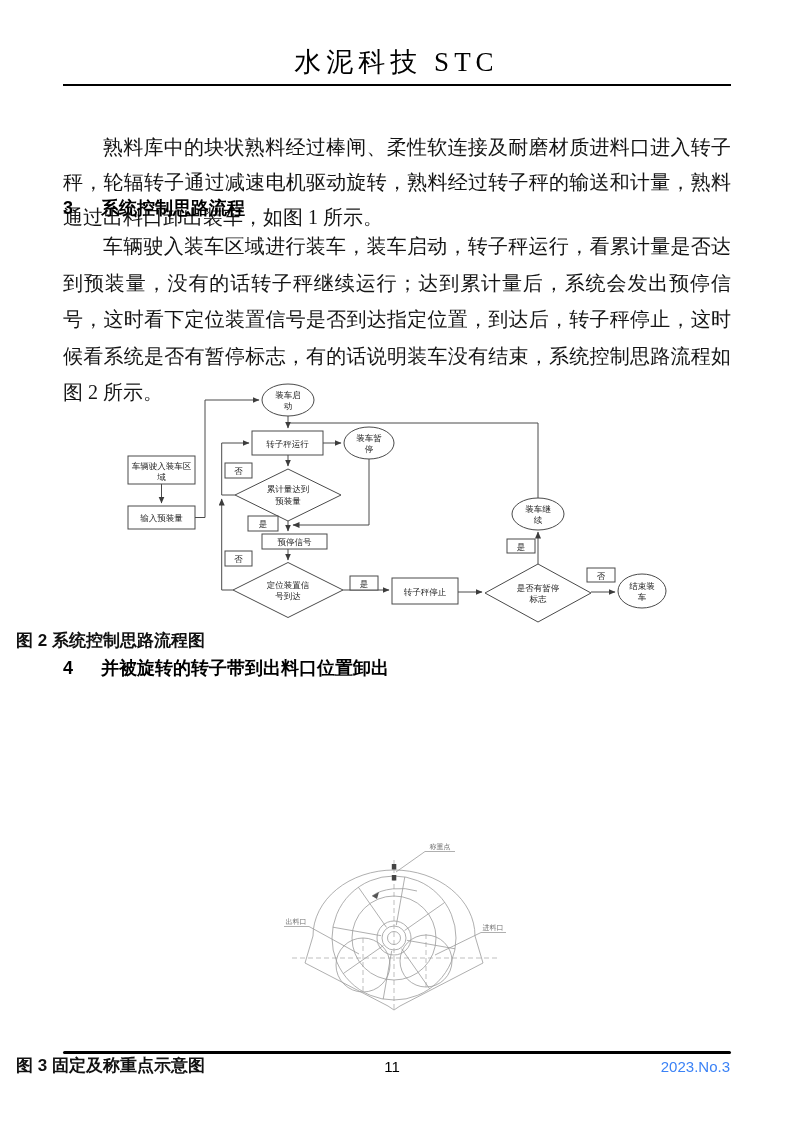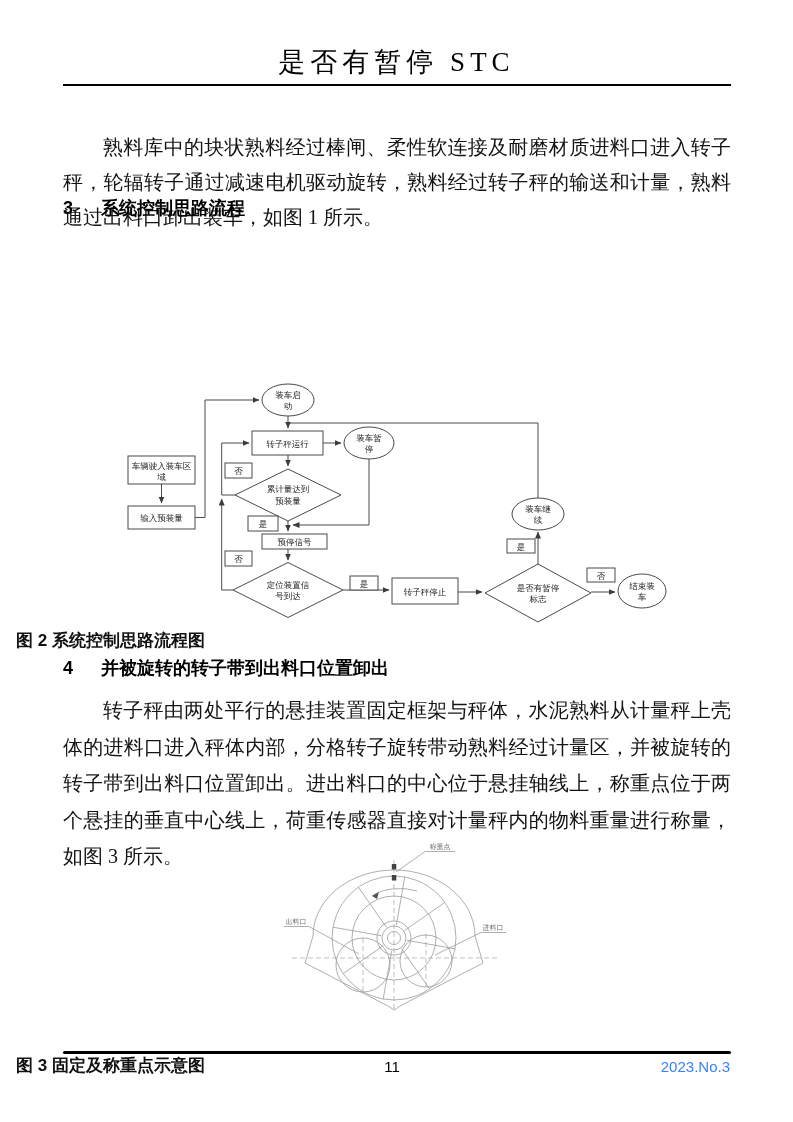--- a/index.html
+++ b/index.html
@@ -41,31 +41,34 @@
   .dw{fill:none;stroke:#9a9a9a;stroke-width:0.8;}
   .dw-dash{fill:none;stroke:#a5a5a5;stroke-width:0.7;stroke-dasharray:5 3;}
   .dw-text{font-family:"Liberation Sans","DejaVu Sans",sans-serif;font-size:7px;
         fill:#6f6f6f;text-anchor:middle;}
 </style>
 </head>
 <body>
 
 <div class="page">
 
-  <div class="masthead">是否有暂停 STC</div>
+  <div class="masthead">水泥科技 STC</div>
   <div class="rule rule-header"></div>
 
   <div class="para p-intro">
     <p>熟料库中的块状熟料经过棒闸、柔性软连接及耐磨材质进料口进入转子秤，轮辐转子通过减速电机驱动旋转，熟料经过转子秤的输送和计量，熟料通过出料口卸出装车，如图 1 所示。</p>
   </div>
 
   <div class="heading h-sec3">
     <span class="h-num">3</span><span>系统控制思路流程</span>
   </div>
 
+  <div class="para p-sec3">
+    <p>车辆驶入装车区域进行装车，装车启动，转子秤运行，看累计量是否达到预装量，没有的话转子秤继续运行；达到累计量后，系统会发出预停信号，这时看下定位装置信号是否到达指定位置，到达后，转子秤停止，这时候看系统是否有暂停标志，有的话说明装车没有结束，系统控制思路流程如图 2 所示。</p>
+  </div>
 
   <svg class="flowchart" width="620" height="250" viewBox="0 0 620 250">
     <defs>
       <marker id="arw" markerWidth="9" markerHeight="8" refX="6.5" refY="3" orient="auto" markerUnits="userSpaceOnUse">
         <path d="M0,0 L7,3 L0,6 Z" fill="#3c3c3c"></path>
       </marker>
     </defs>
 
     <g>
       <path class="fc-edge" d="M71.5,103 V122" marker-end="url(#arw)"></path>
@@ -183,23 +186,20 @@
       <text class="fc-text" x="552" y="219">车</text>
     </g>
   </svg>
 
   <div class="figcaption cap-fig2">图 2 系统控制思路流程图</div>
 
   <div class="heading h-sec4">
     <span class="h-num">4</span><span>并被旋转的转子带到出料口位置卸出</span>
   </div>
 
-  <div class="para p-sec4">
-    <p>转子秤由两处平行的悬挂装置固定框架与秤体，水泥熟料从计量秤上壳体的进料口进入秤体内部，分格转子旋转带动熟料经过计量区，并被旋转的转子带到出料口位置卸出。进出料口的中心位于悬挂轴线上，称重点位于两个悬挂的垂直中心线上，荷重传感器直接对计量秤内的物料重量进行称量，如图 3 所示。</p>
-  </div>
 
   <svg class="fig3" width="240" height="178" viewBox="0 0 240 178">
     <g>
       <path class="dw" d="M36,98 A81,66 0 0 1 198,98 L206,125 L123,168 L117,172 L111,168 L28,125 Z"></path>
     </g>
 
     <g>
       <path class="dw-dash" d="M117,22 V172"></path>
       <path class="dw-dash" d="M15,120 H222"></path>
       <path class="dw-dash" d="M86,100 V156"></path>

